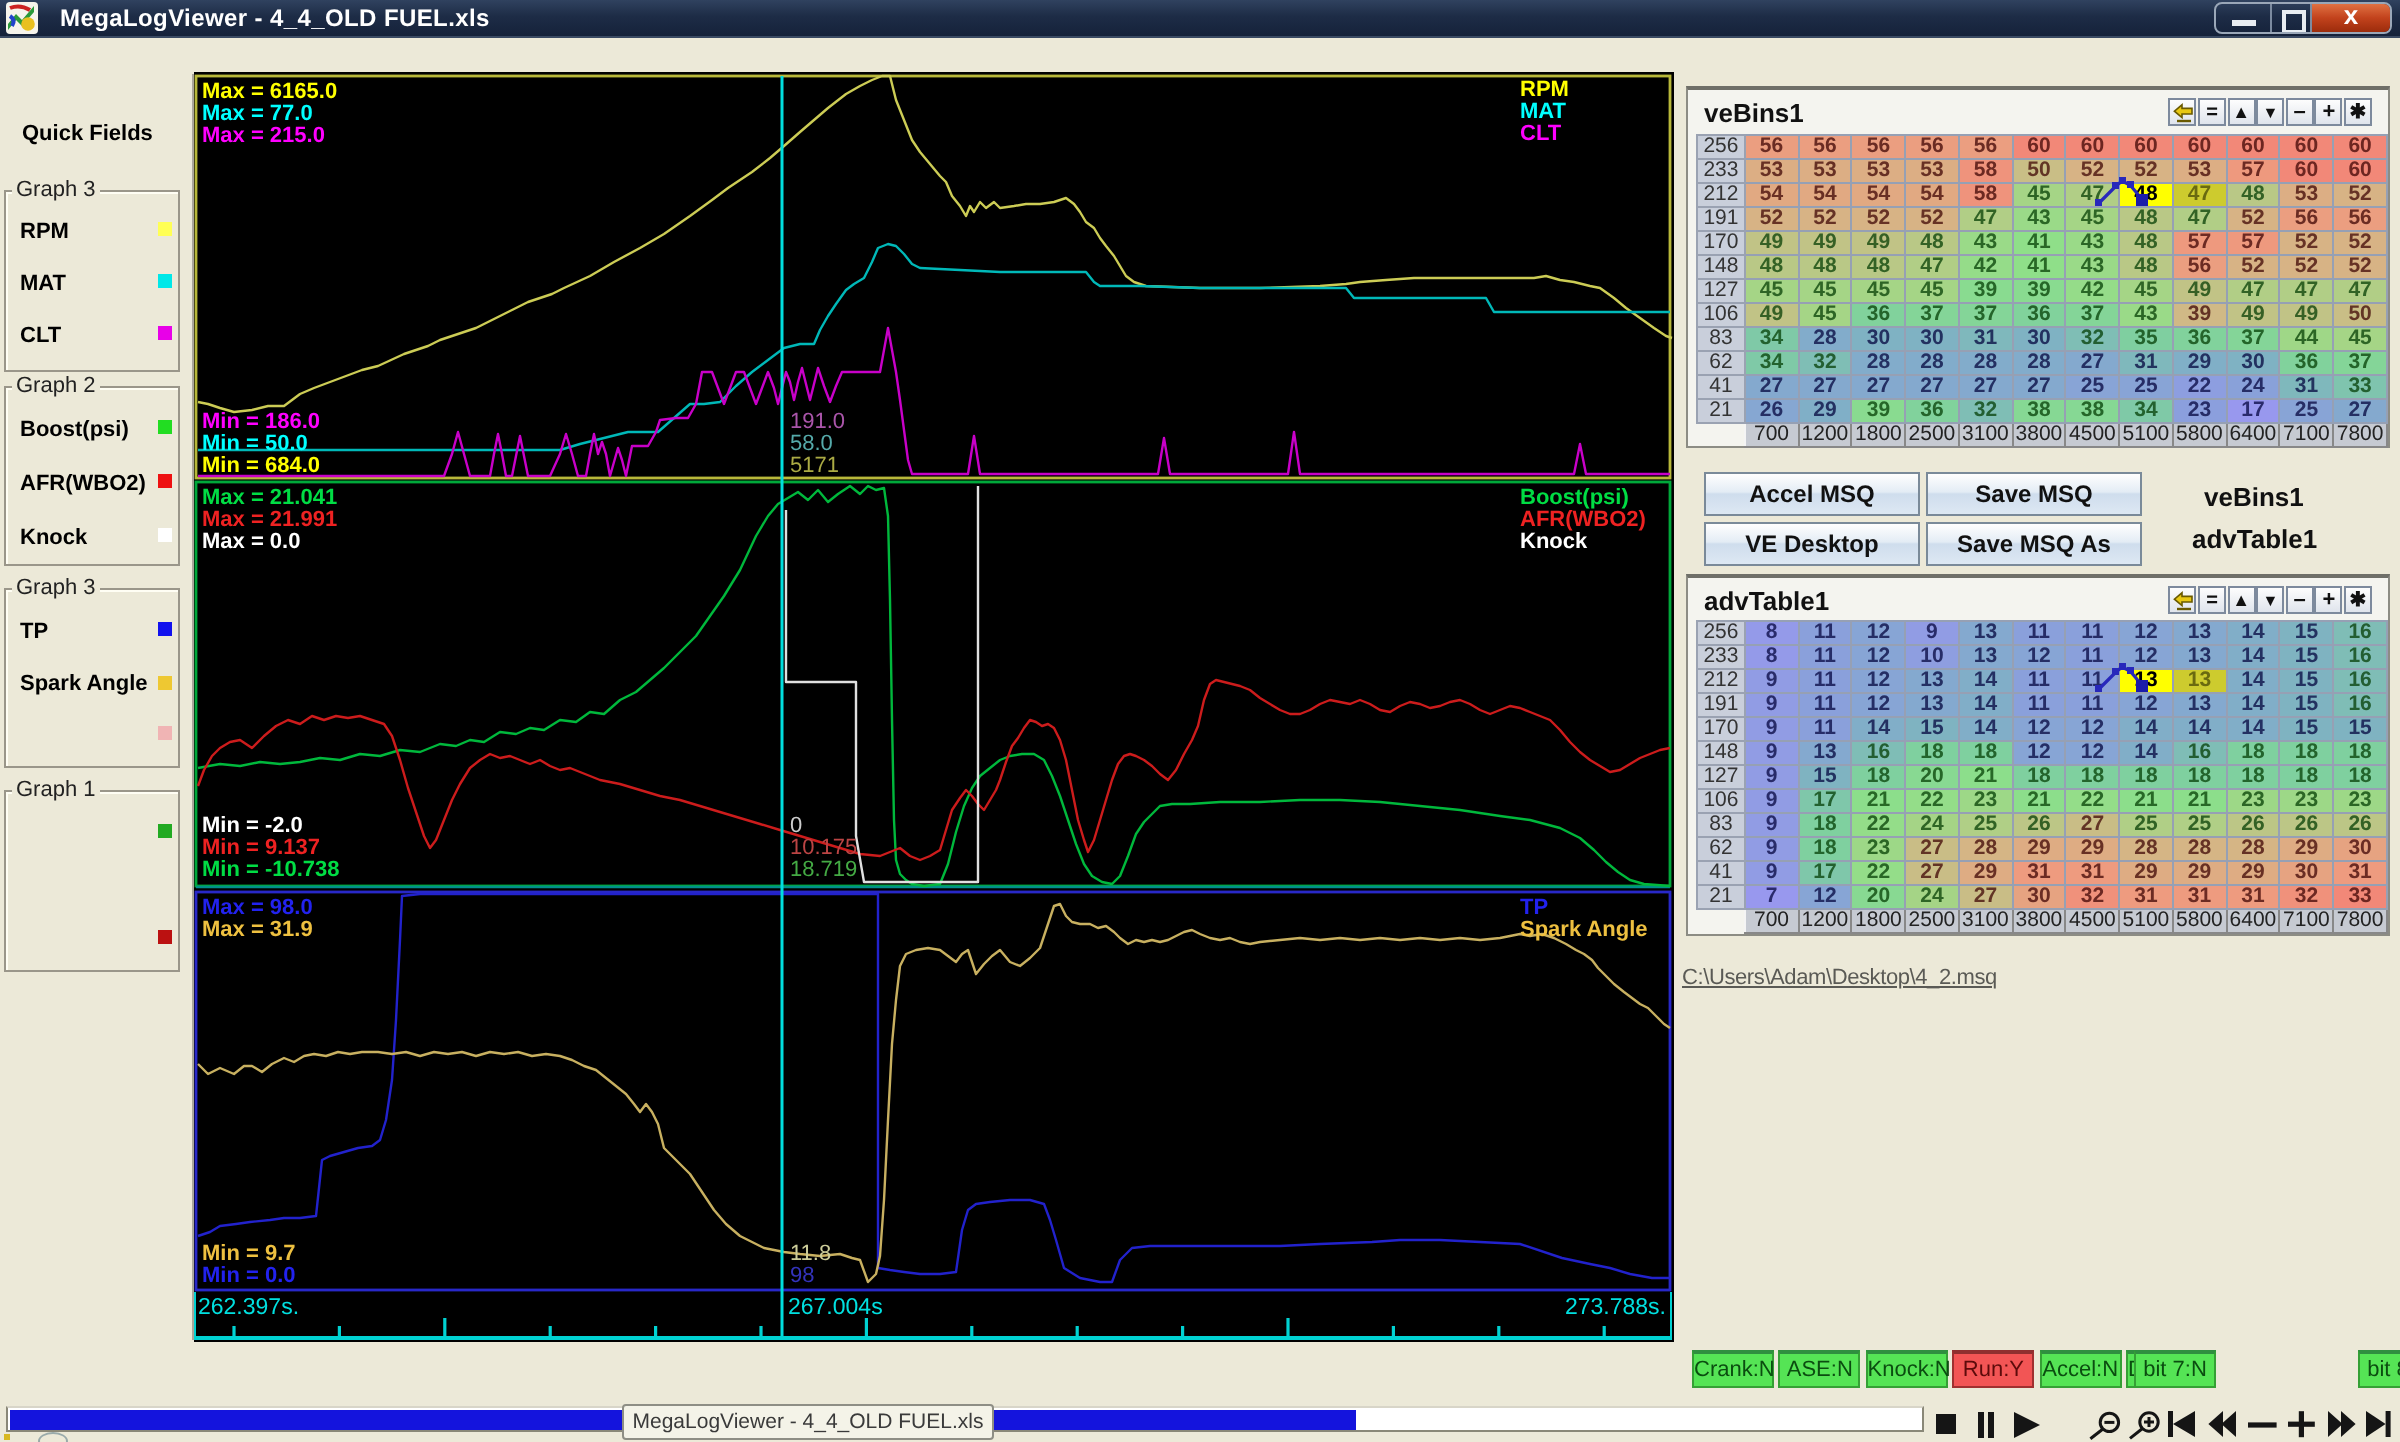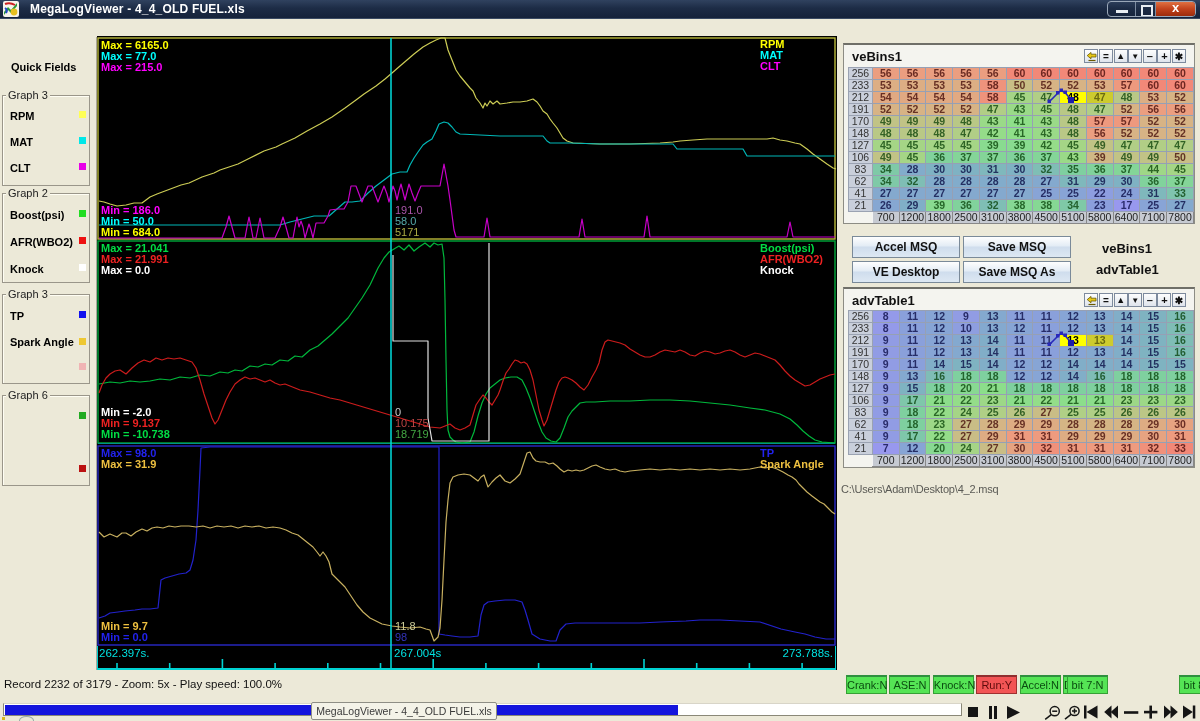--- a/index.html
+++ b/index.html
@@ -66,21 +66,21 @@
   text-align:center; vertical-align:middle; padding:0; line-height:11px; overflow:hidden; }
 table.hm td.rl { width:24px; background:#c9cfdb; color:#333; font-weight:normal; border-color:#9aa2b2; }
 table.hm td.hl { width:24px; background:#c4c8d0; border:none; background:transparent; }
 table.hm td.hd { background:#c6cad2; color:#222; font-weight:normal;
   border:1px solid #888; border-top-color:#f4f4f4; border-left-color:#f4f4f4; }
 
 .jbtn { position:absolute; width:108px; height:22px; border:1px solid #7a8a99;
   background:linear-gradient(180deg,#fefefe 0%,#e3ecf5 45%,#cfdded 50%,#dde8f3 100%);
   font-size:12px; font-weight:bold; color:#111; text-align:center; line-height:20px; }
 .plabel { position:absolute; font-size:13px; font-weight:bold; color:#111; }
-#pathtext { left:841px; top:483px; font-size:11px; color:#5a5a55; letter-spacing:-0.2px; }
+#pathtext { left:841px; top:483px; font-size:11px; color:#5a5a55; letter-spacing:-0.2px;text-decoration:underline; }
 </style>
 </head>
 <body>
 <div id="win">
   <div class="abs" id="titlebar"></div>
   <svg class="abs" id="titleicon" viewBox="0 0 16 16">
     <rect x="0" y="0" width="16" height="16" rx="2" fill="#f6f4ec"></rect>
     <path d="M1 11 L5 6 L8 9 L14 2 L14 5 L8 12 L5 9 L1 14 Z" fill="#2a9a3a"></path>
     <circle cx="11" cy="11" r="3.4" fill="#e8c020"></circle>
     <path d="M2 3 Q7 1 12 4" stroke="#cc2222" stroke-width="2" fill="none"></path>
@@ -113,21 +113,21 @@
     <div class="sitem" style="top:226px">Knock</div>
       <div class="swatch" style="top:227px;background:#ffffff"></div>
     <div class="gbox" style="top:257px;height:90px"></div>
     <div class="glabel" style="top:251px">Graph 3</div>
     <div class="sitem" style="top:273px">TP</div>
       <div class="swatch" style="top:274px;background:#1111ee"></div>
     <div class="sitem" style="top:299px">Spark Angle</div>
       <div class="swatch" style="top:301px;background:#eec832"></div>
     <div class="swatch" style="top:326px;background:#f0b4b4"></div>
     <div class="gbox" style="top:358px;height:91px"></div>
-    <div class="glabel" style="top:352px">Graph 6</div>
+    <div class="glabel" style="top:352px">Graph 1</div>
     <div class="swatch" style="top:375px;background:#22aa22"></div>
     <div class="swatch" style="top:428px;background:#bb1111"></div>
   </div>
 
   <svg class="abs" id="chart" style="left:97px;top:36px" width="740" height="635" viewBox="0 0 740 635">
 <rect x="0" y="0" width="740" height="635" fill="#000"></rect>
 <rect x="1" y="2" width="737" height="201" fill="none" stroke="#b8b83a" stroke-width="1.4"></rect>
 <rect x="1" y="205" width="737" height="202" fill="none" stroke="#00a83a" stroke-width="1.4"></rect>
 <line x1="1" y1="407.5" x2="738" y2="407.5" stroke="#00908a" stroke-width="1.2"></line>
 <rect x="1" y="410" width="737" height="199" fill="none" stroke="#2828c8" stroke-width="1.4"></rect>
@@ -644,23 +644,20 @@
     </div>
 
   <div class="jbtn" style="left:852px;top:236px">Accel MSQ</div>
   <div class="jbtn" style="left:963px;top:236px">Save MSQ</div>
   <div class="jbtn" style="left:852px;top:261px">VE Desktop</div>
   <div class="jbtn" style="left:963px;top:261px">Save MSQ As</div>
   <div class="plabel" style="left:1102px;top:241px">veBins1</div>
   <div class="plabel" style="left:1096px;top:262px">advTable1</div>
   <div class="abs" id="pathtext">C:\Users\Adam\Desktop\4_2.msq</div>
 
-  <div class="abs" id="statusrow">
-      <div id="rectext">Record 2232 of 3179 - Zoom: 5x - Play speed: 100.0%</div>
-    </div>
   <div class="sbox" style="left:846px">Crank:N</div>
 <div class="sbox" style="left:889.4px">ASE:N</div>
 <div class="sbox" style="left:932.8px">Knock:N</div>
 <div class="sbox red" style="left:976.2px">Run:Y</div>
 <div class="sbox" style="left:1019.6px">Accel:N</div>
 <div class="sbox" style="left:1063px">Decel:N</div>
 <div class="sbox" style="left:1067px">bit 7:N</div>
 <div class="sbox" style="left:1179px">bit 8:N</div>
 
   <div class="abs" id="pbar">

